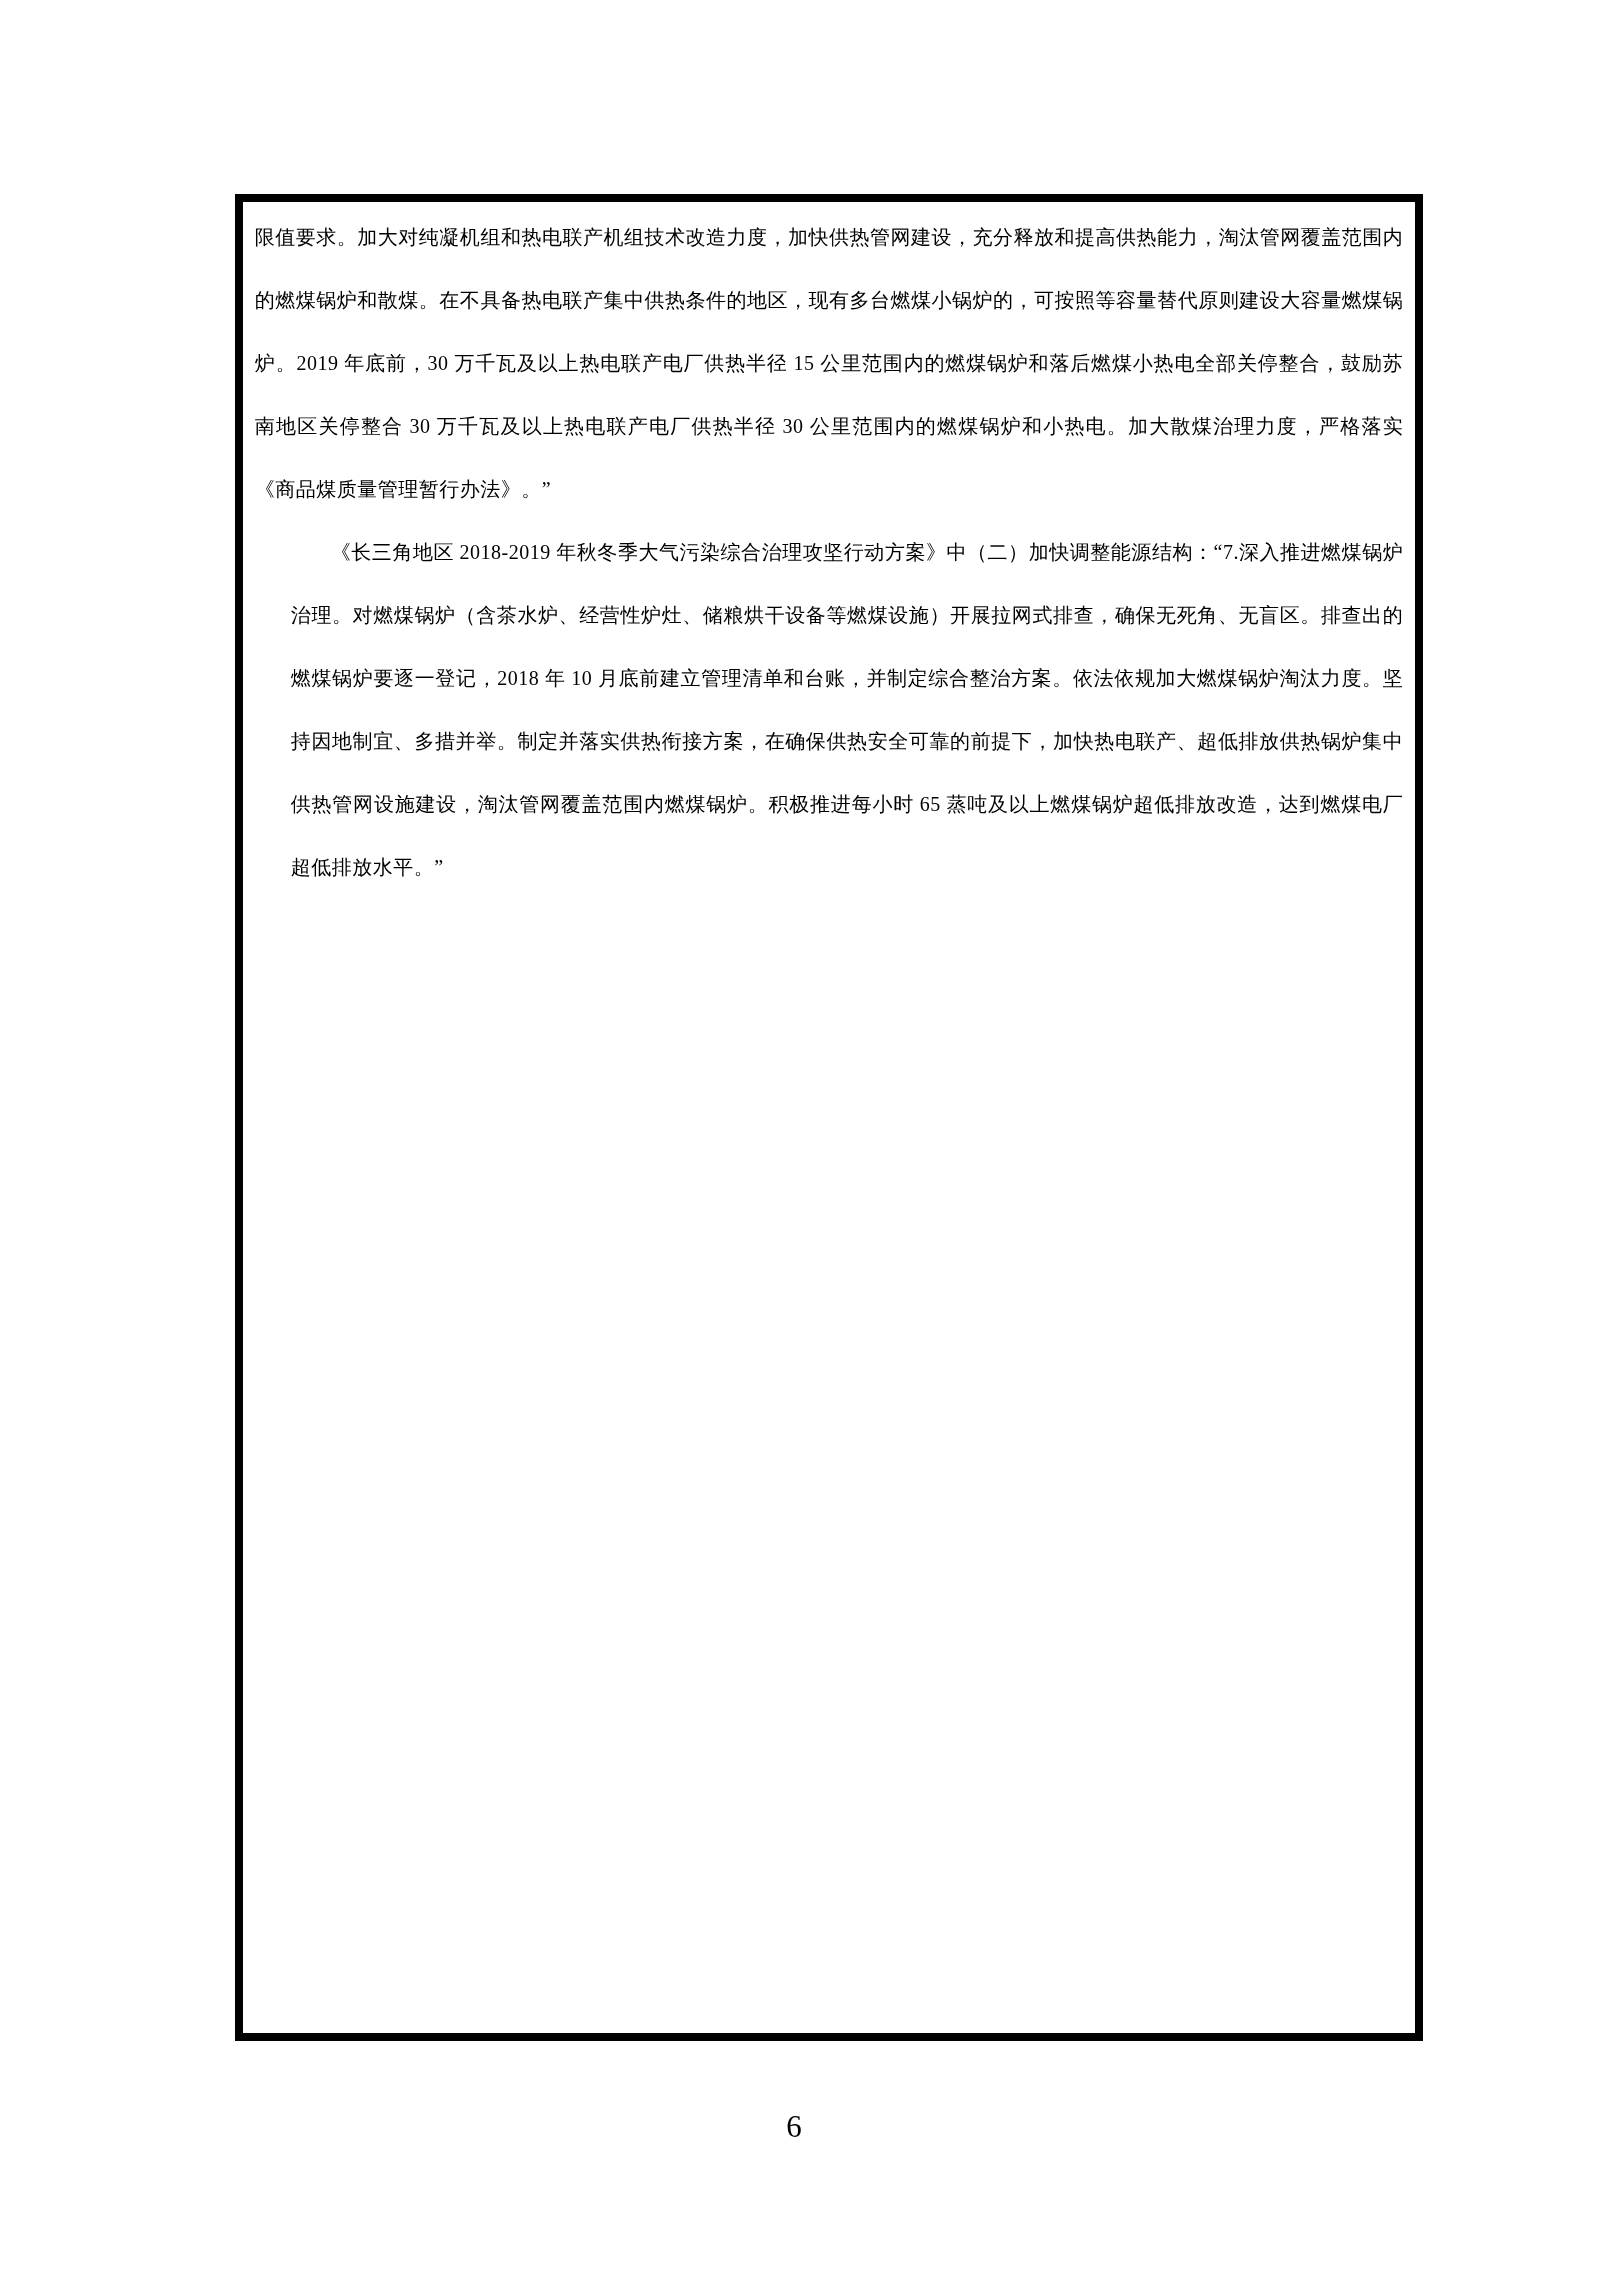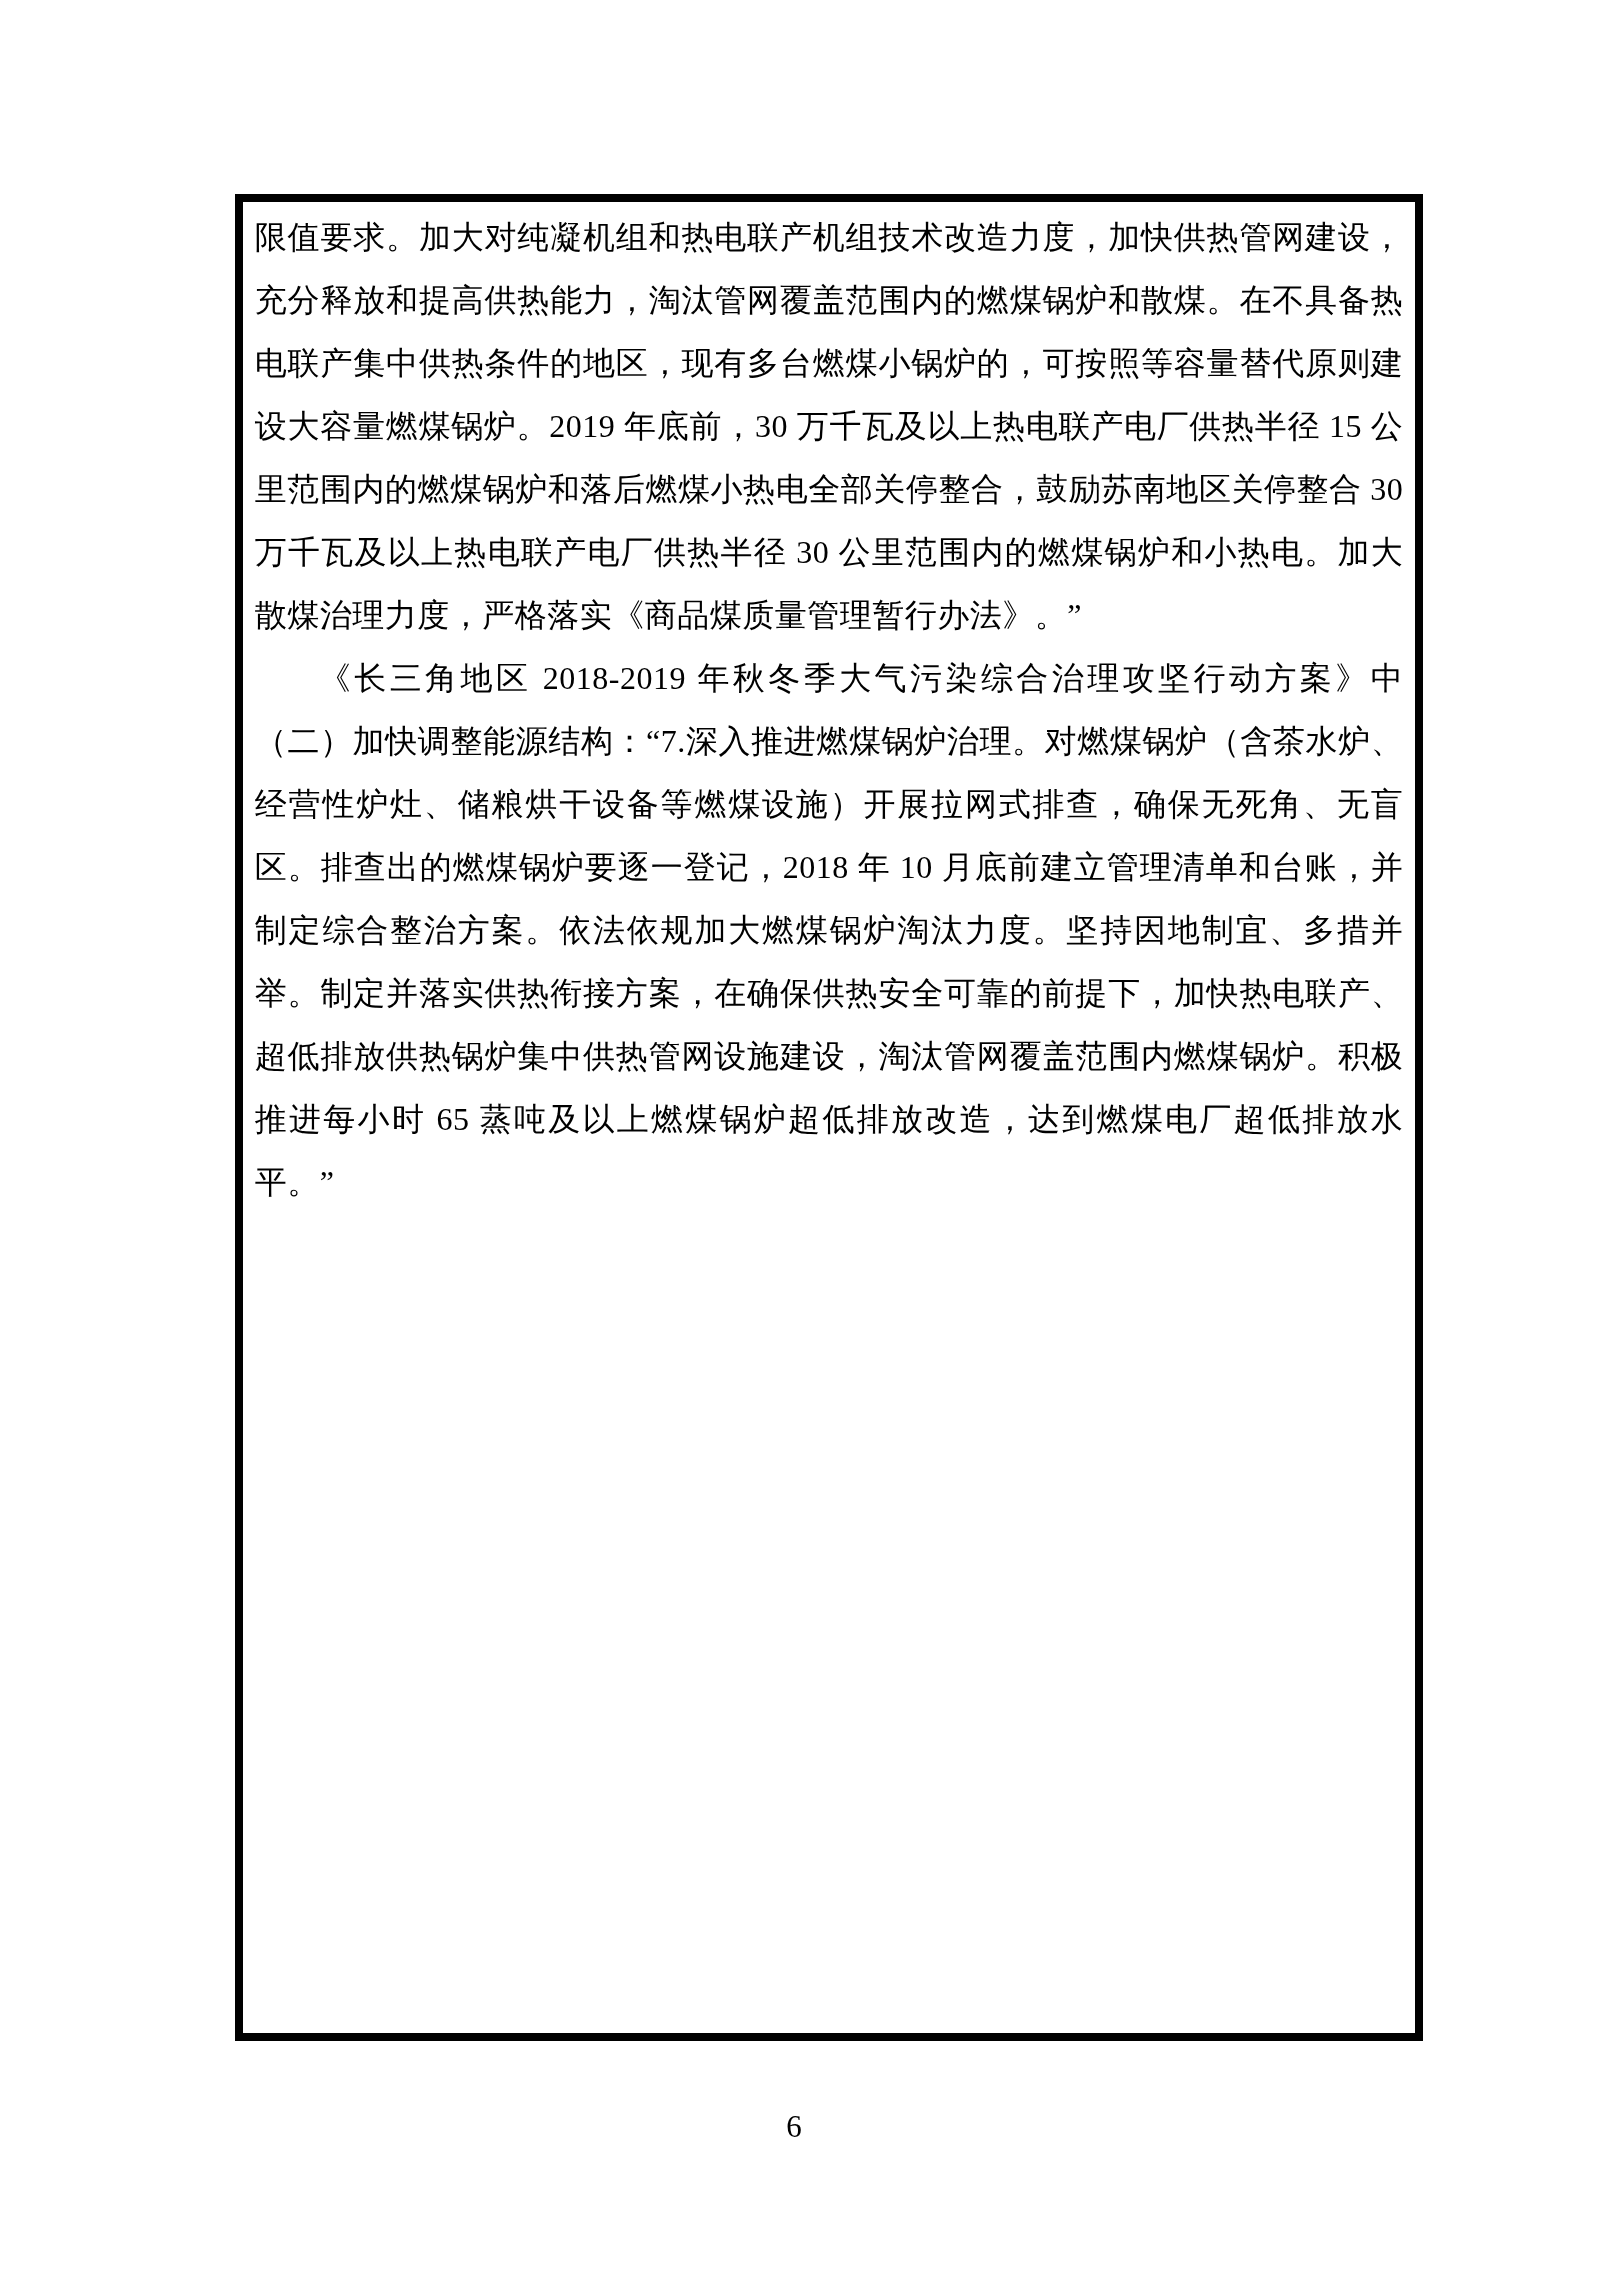--- a/index.html
+++ b/index.html
@@ -22,29 +22,30 @@
     top: 194px;
     width: 1188px;
     height: 1847px;
     border: 8.8px solid #000000;
     box-sizing: border-box;
     padding: 3.9px 11.8px 0 11.8px;
     background: #ffffff;
   }
   .para {
     margin: 0;
-    font-size: 32px;
+    font-size: 20px;
     line-height: 63px;
     text-align: justify;
     text-justify: inter-ideograph;
     letter-spacing: 0.5px;
     color: #000000;
   }
   .para.indented {
     text-indent: 2em;
+    margin-left: 36px;
   }
   .para.spaced-before {
     margin-top: 13.7px;
   }
   .page-number {
     position: absolute;
     left: 0;
     top: 2109px;
     width: 1588px;
     text-align: center;

